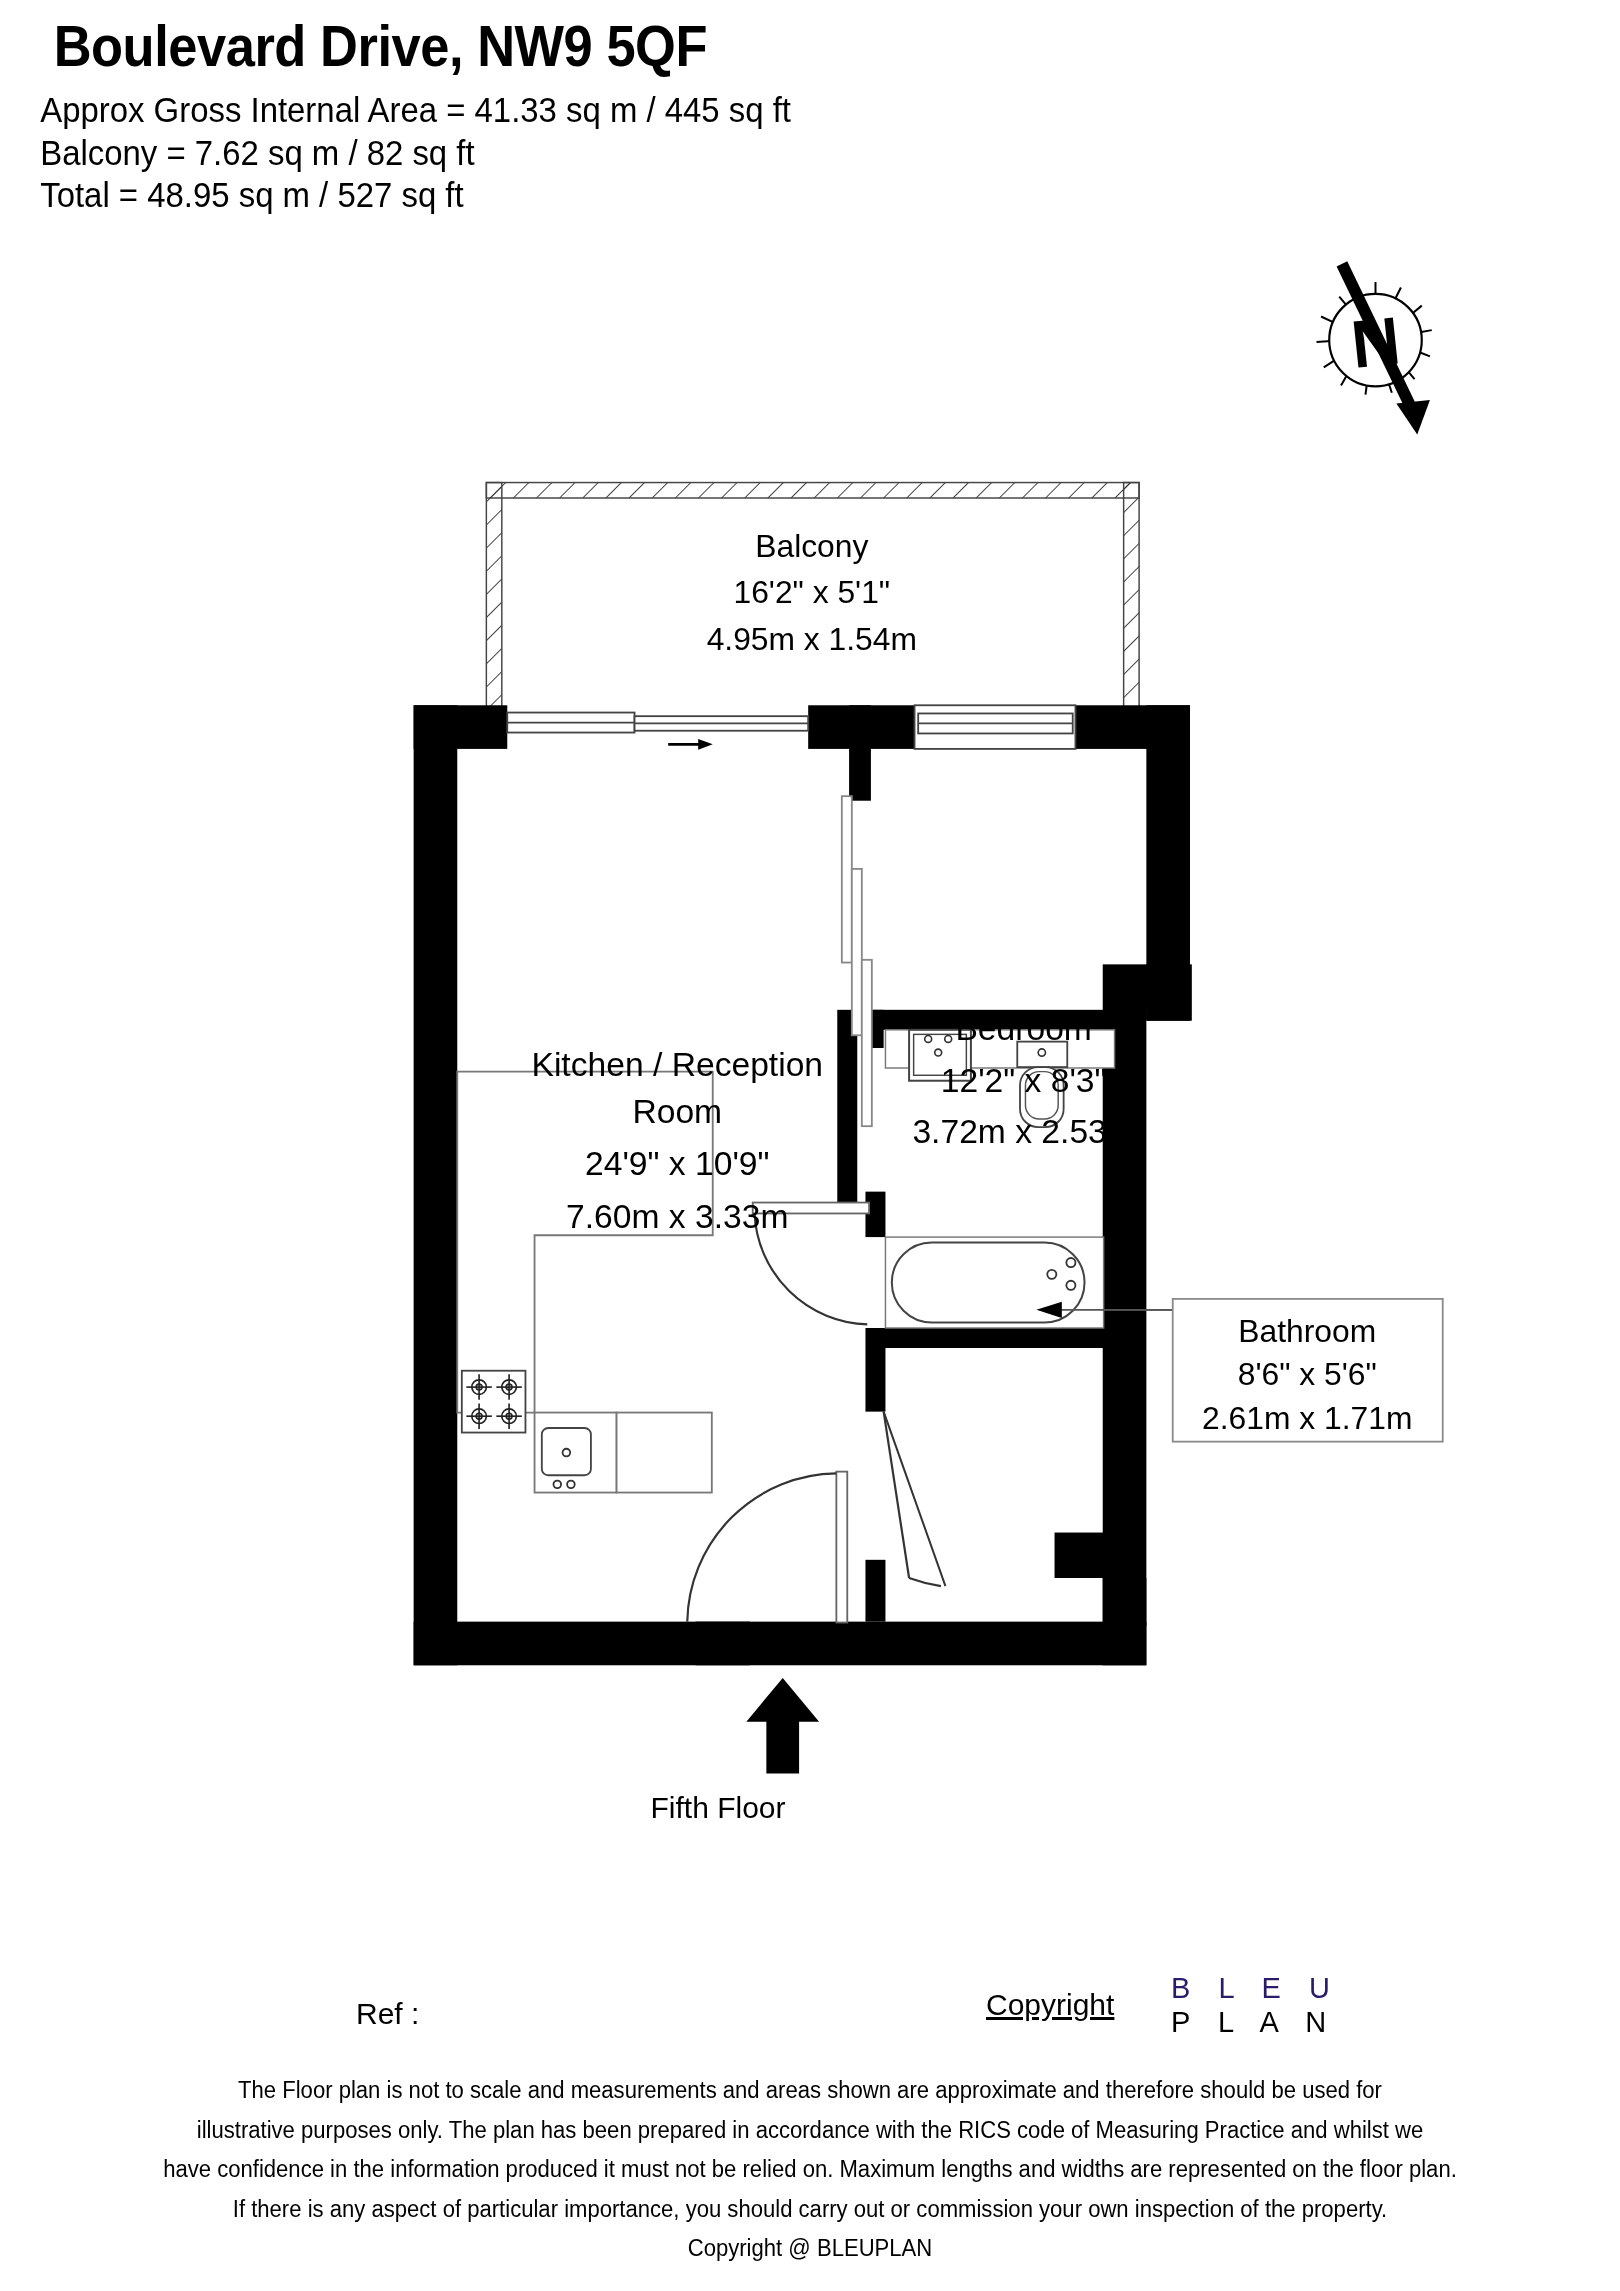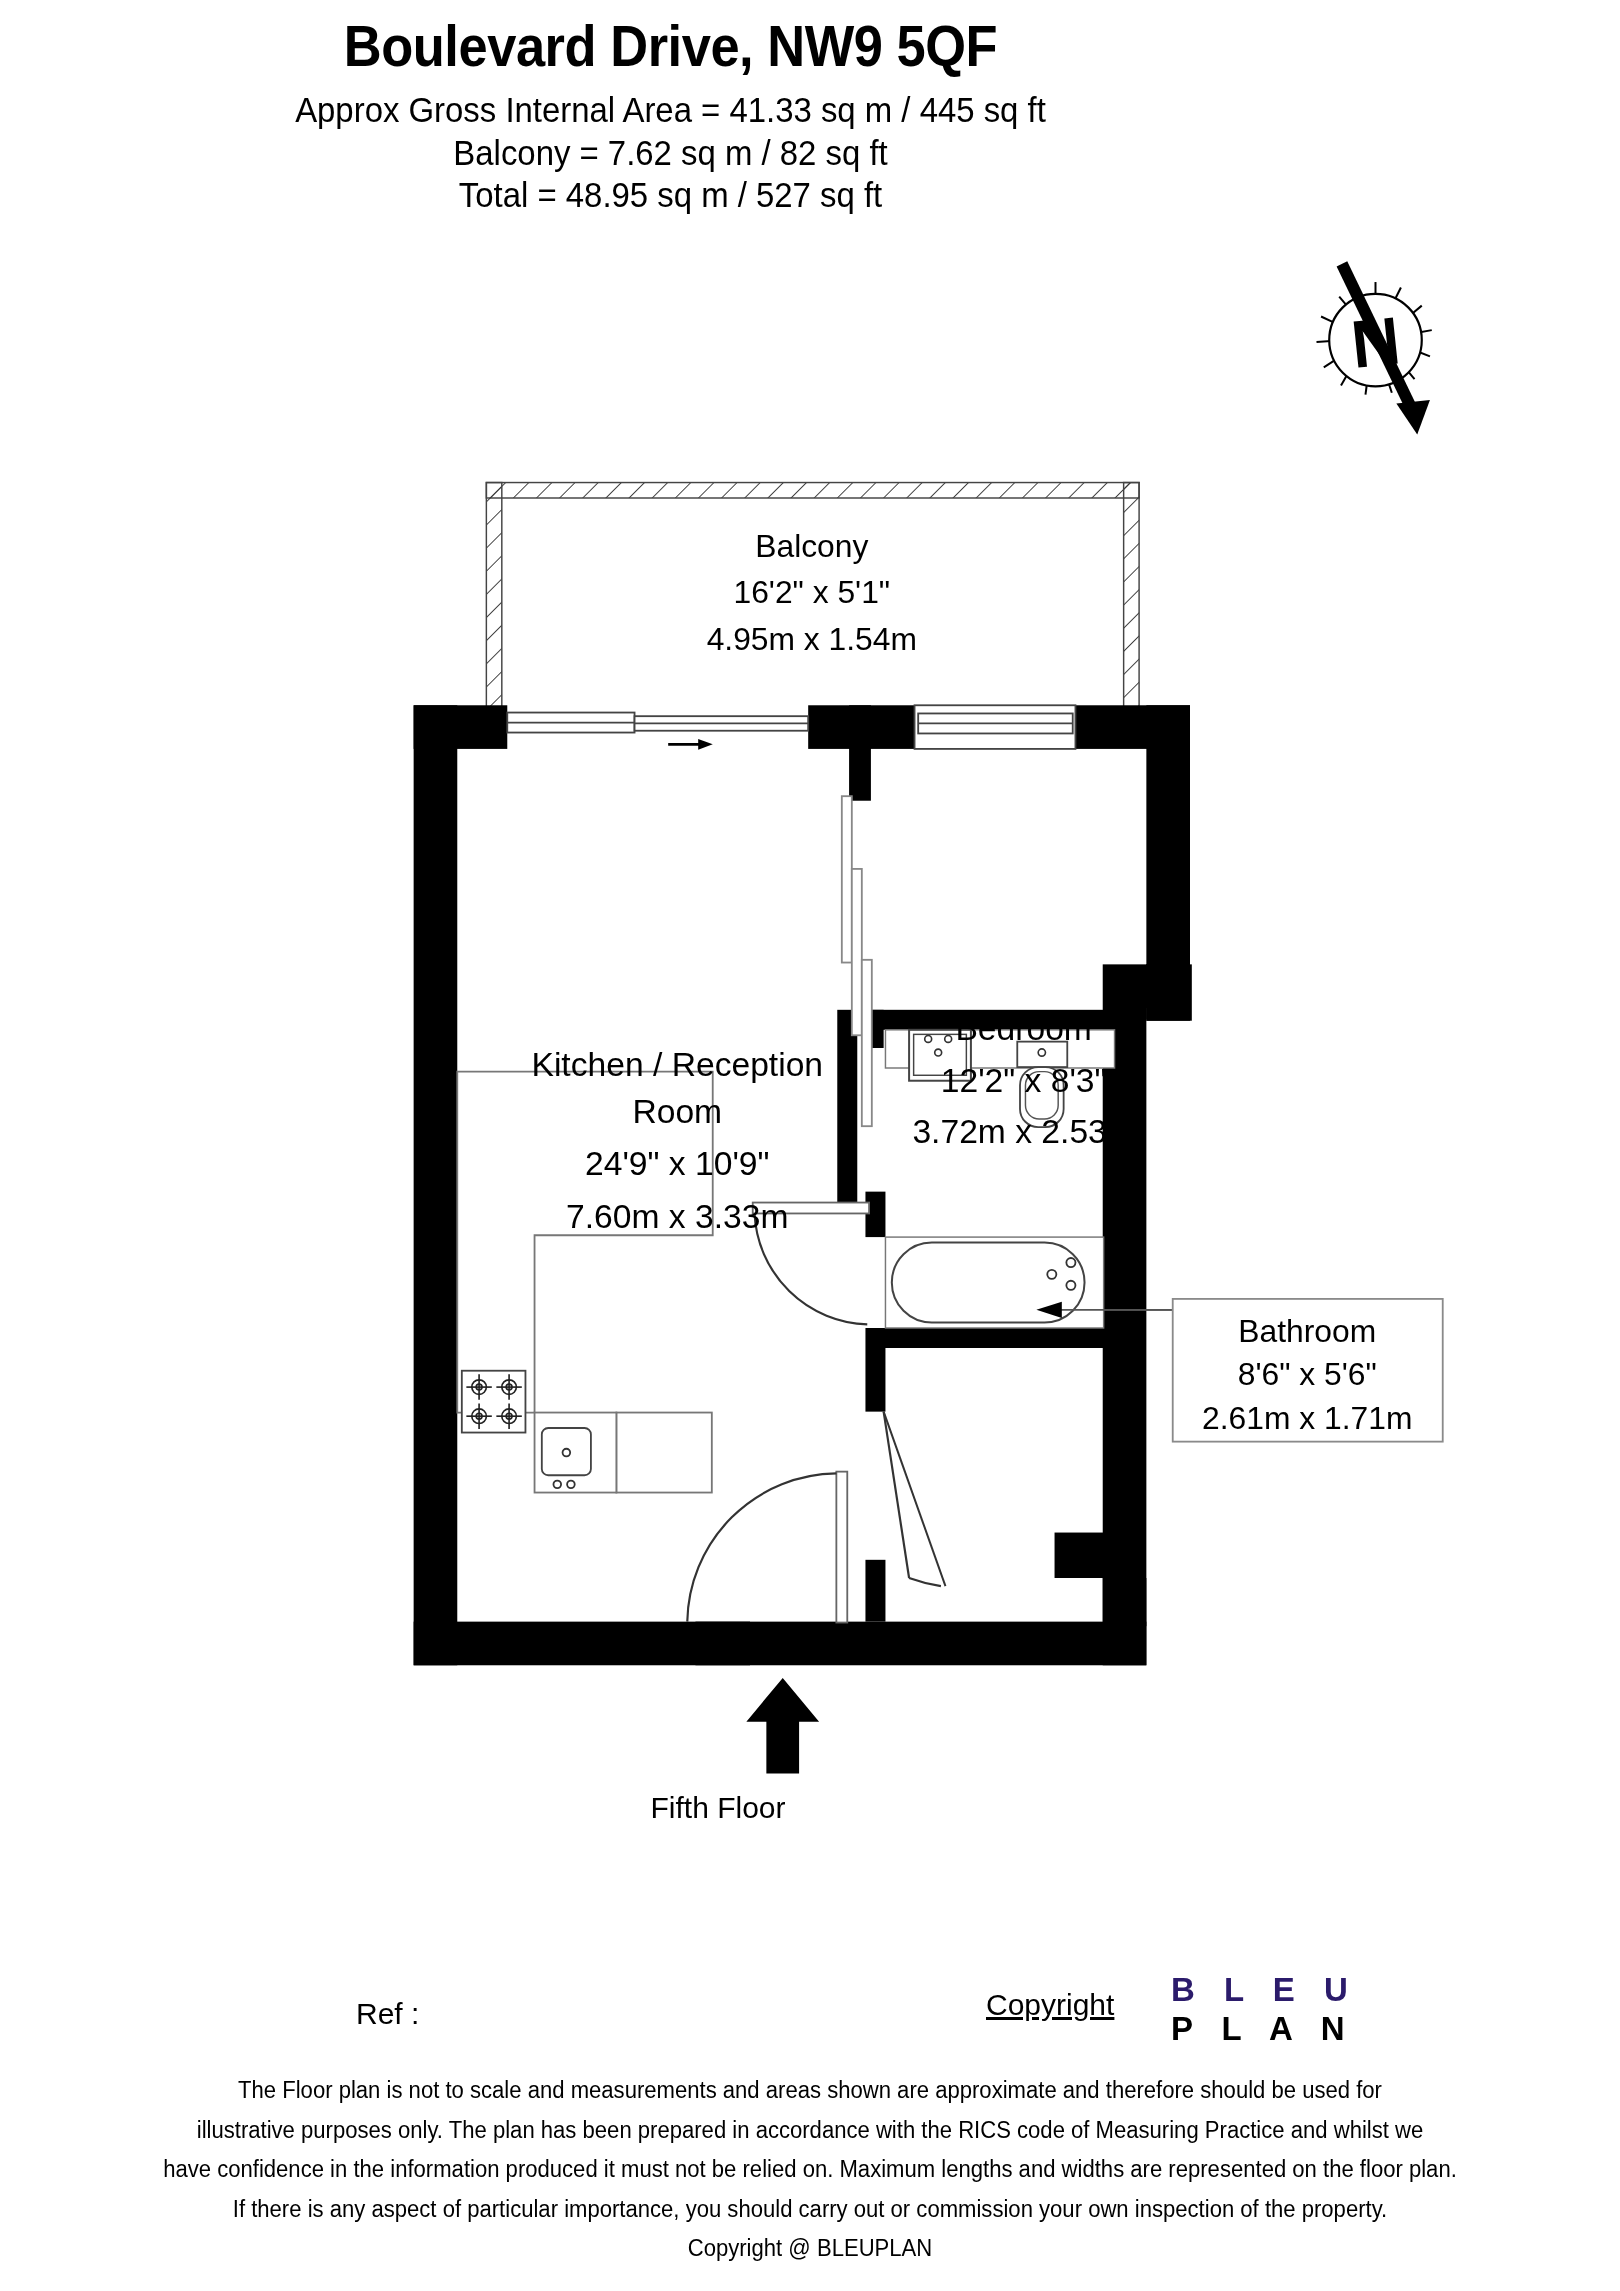--- a/index.html
+++ b/index.html
@@ -16,21 +16,21 @@
     color: #000000;
     overflow: hidden;
   }
 
   
   .header {
     position: absolute;
     top: 16.4px;
     left: 0;
     width: 1341px;
-    text-align: center;
+    text-align: left;
   }
   .title {
     font-size: 57px;
     font-weight: bold;
     letter-spacing: -0.5px;
     line-height: 1.08;
     margin: 0 0 11px 0;
     transform: scaleX(0.92);
   }
   .subline {
@@ -94,22 +94,22 @@
     text-decoration: underline;
   }
   .logo {
     position: absolute;
     left: 1171px;
     top: 0px;
     text-align: left;
     line-height: 1.18;
   }
   .logo-line {
-    font-size: 33px;
-    font-weight: bold;
+    font-size: 29px;
+    font-weight: normal;
     letter-spacing: 10px;
   }
   .disclaimer {
     position: absolute;
     top: 2071px;
     left: 0;
     width: 1620px;
     text-align: center;
     font-size: 23px;
     line-height: 1.72;

